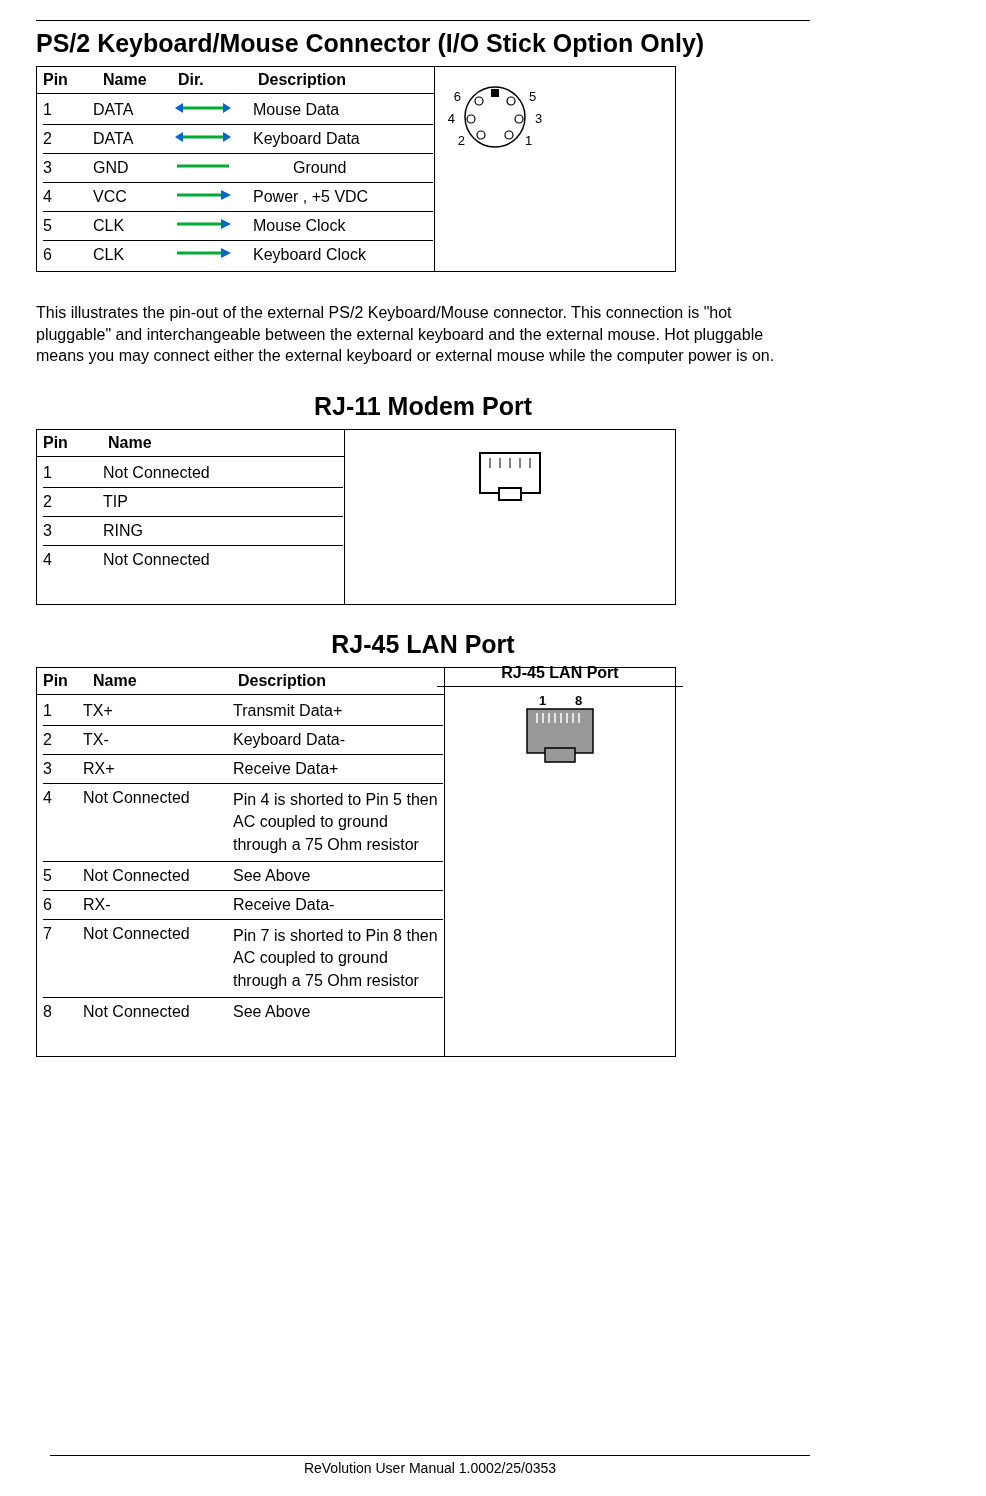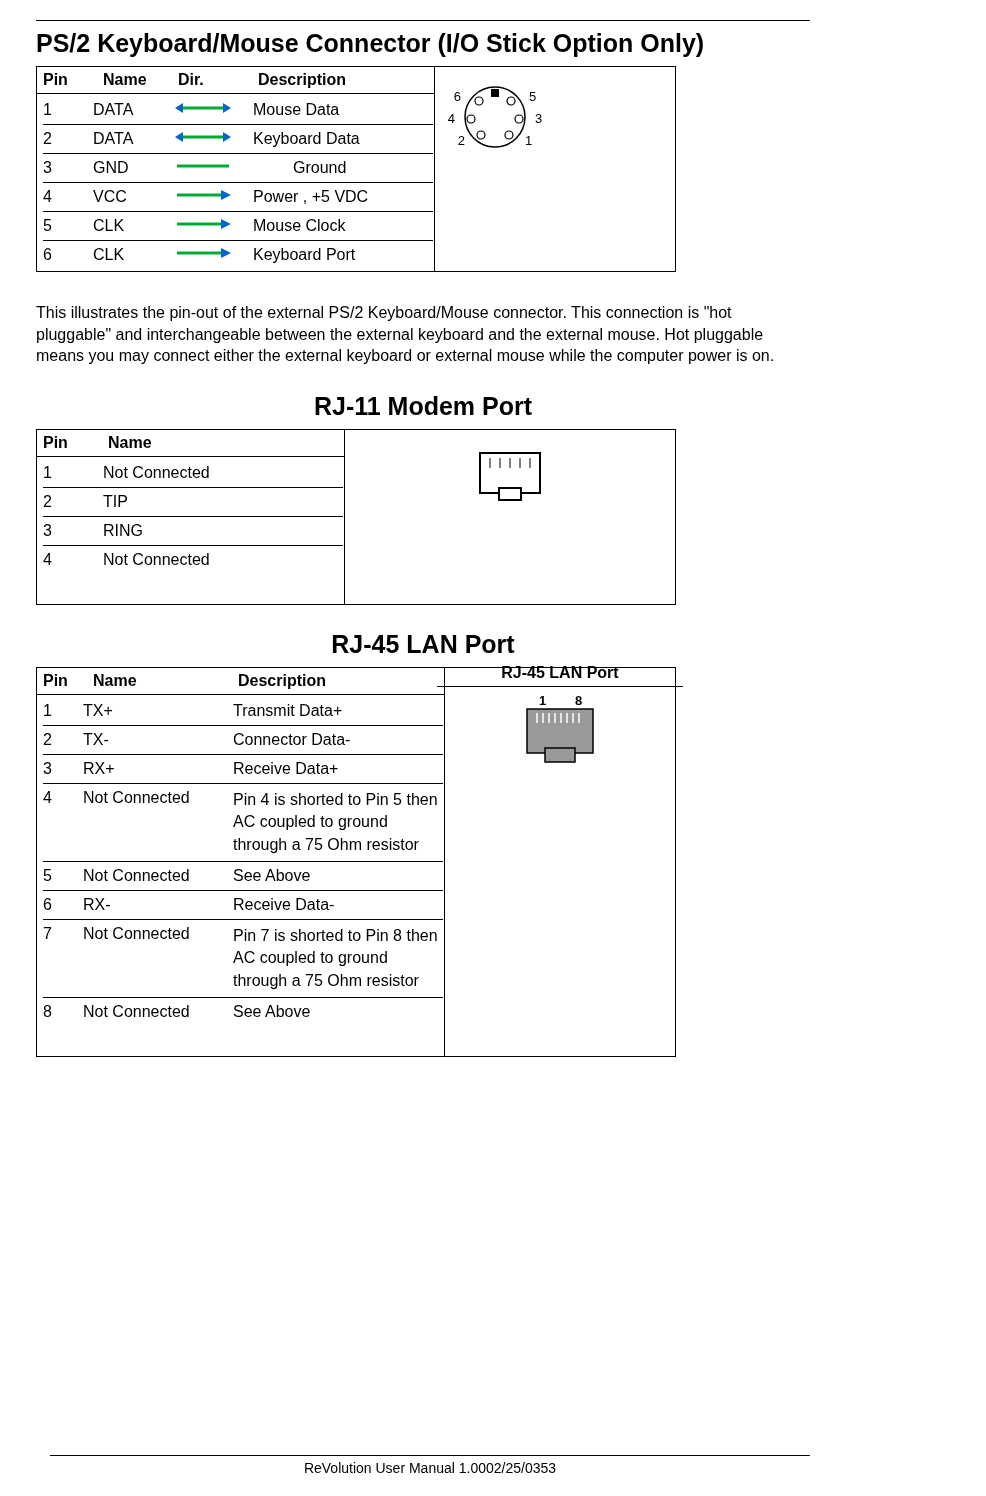--- a/index.html
+++ b/index.html
@@ -196,21 +196,21 @@
           </div>
           <div class="row">
             <div style="width:50px;">6</div>
             <div style="width:80px;">CLK</div>
             <div style="width:80px;">
               <svg class="dir-svg" viewBox="0 0 60 14">
                 <line x1="4" y1="7" x2="50" y2="7" stroke="#00aa33" stroke-width="3"></line>
                 <polygon points="58,7 48,2 48,12" fill="#0066cc"></polygon>
               </svg>
             </div>
-            <div style="flex:1;">Keyboard Port</div>
+            <div style="flex:1;">Keyboard Clock</div>
           </div>
         </div>
       </td>
     </tr>
   </tbody>
     </table>
 
   <div class="body-text">This illustrates the pin-out of the external PS/2 Keyboard/Mouse connector.  This connection is "hot pluggable" and interchangeable between the external keyboard and the external mouse.  Hot pluggable means you may connect either the external keyboard or external mouse while the computer power is on.</div>
 
   <div class="h2">RJ-11 Modem Port</div>
@@ -297,21 +297,21 @@
       <td>
         <div class="inner-rows" style="width:400px; padding-bottom:30px;">
           <div class="row">
             <div style="width:40px;">1</div>
             <div style="width:150px;">TX+</div>
             <div style="flex:1;">Transmit Data+</div>
           </div>
           <div class="row">
             <div style="width:40px;">2</div>
             <div style="width:150px;">TX-</div>
-            <div style="flex:1;">Connector Data-</div>
+            <div style="flex:1;">Keyboard Data-</div>
           </div>
           <div class="row">
             <div style="width:40px;">3</div>
             <div style="width:150px;">RX+</div>
             <div style="flex:1;"> Receive Data+</div>
           </div>
           <div class="row" style="align-items:flex-start;">
             <div style="width:40px;">4</div>
             <div style="width:150px;">Not Connected</div>
             <div style="flex:1; line-height:1.4;"> Pin 4 is shorted to Pin 5 then AC coupled to ground through a 75 Ohm resistor</div>

